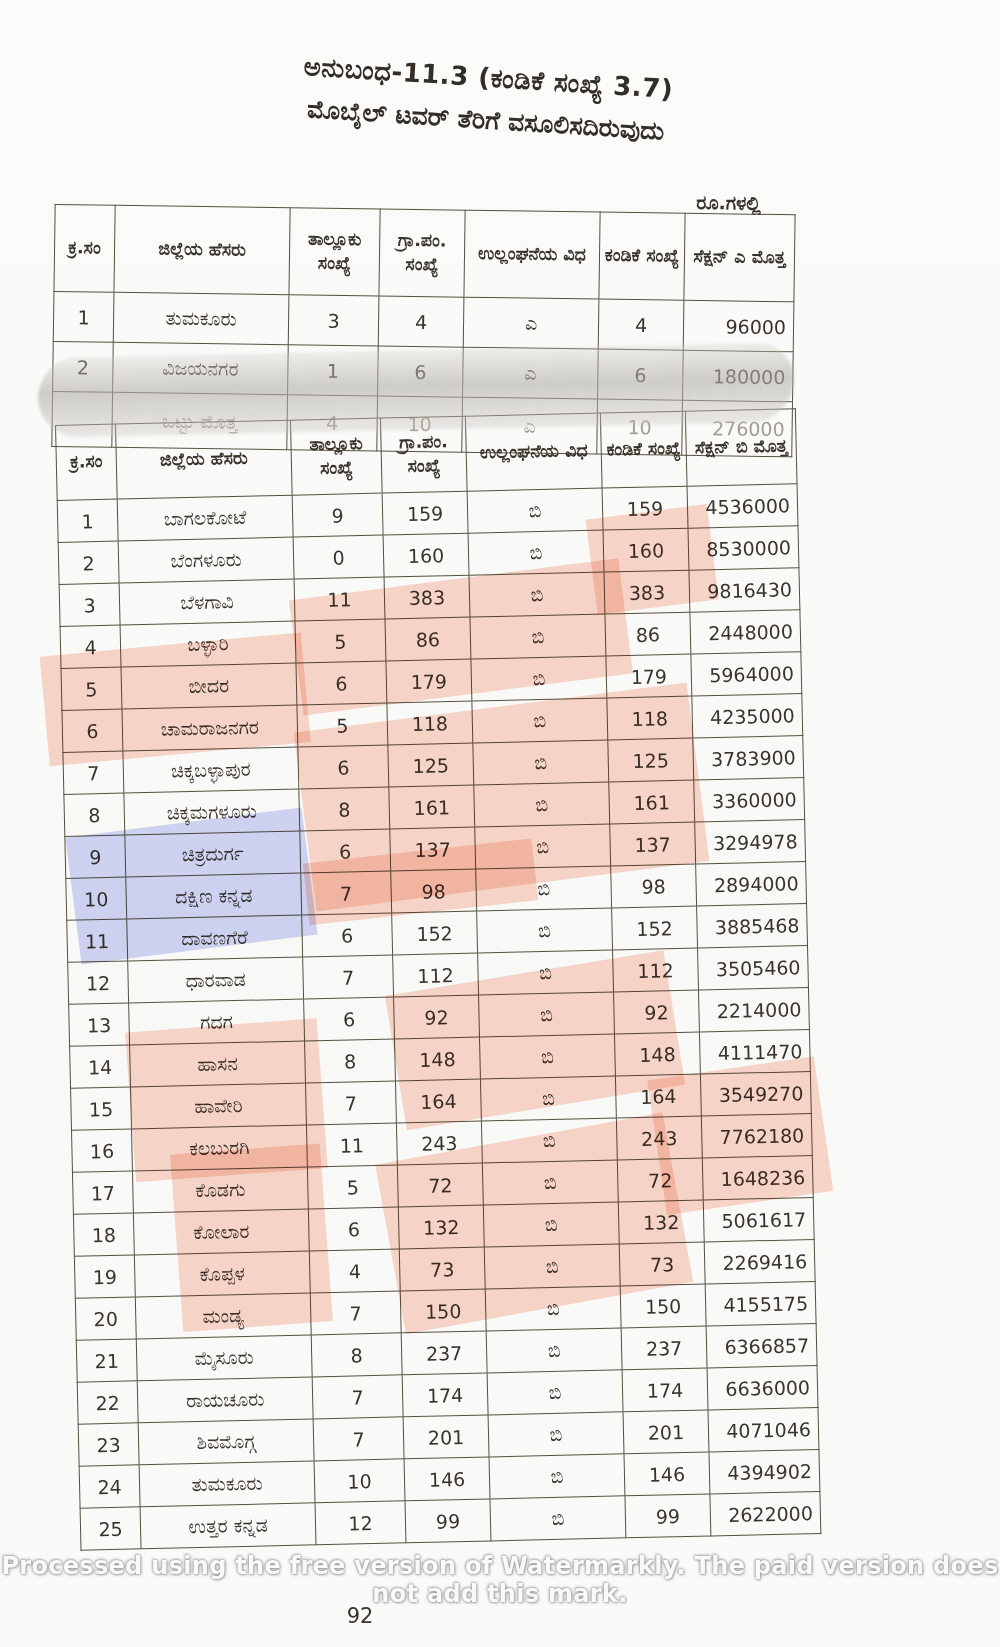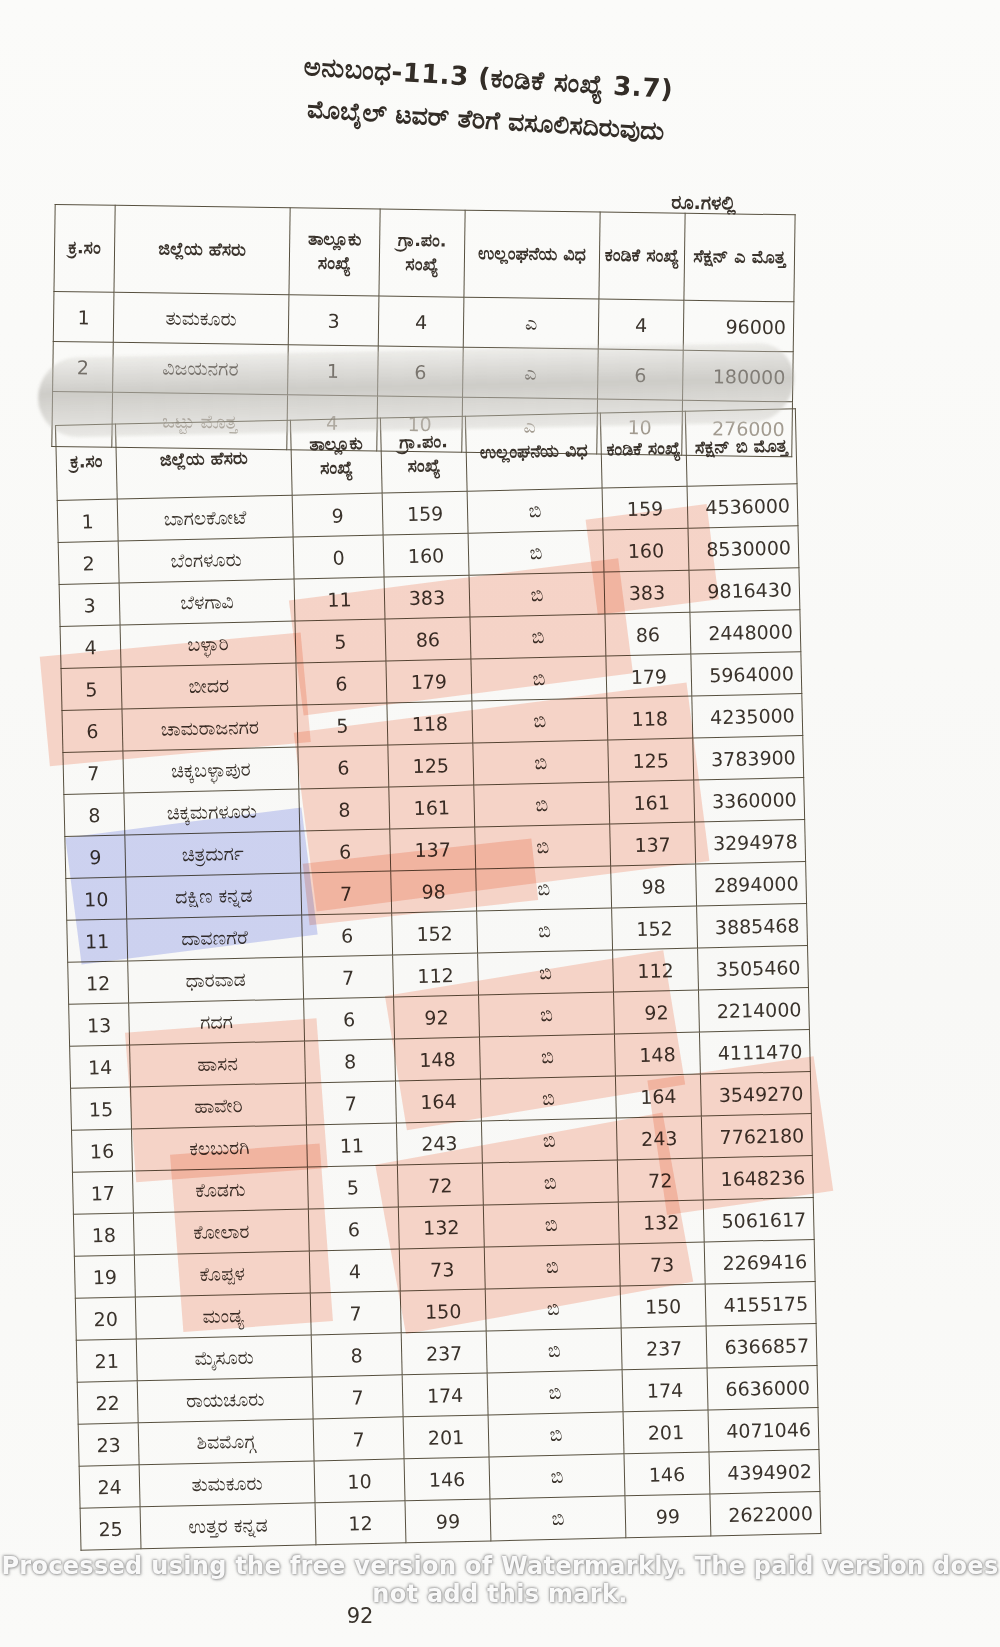--- a/index.html
+++ b/index.html
@@ -14,21 +14,21 @@
   .title-block{
     position:absolute;left:225px;top:46px;width:530px;
     transform:rotate(3.6deg);transform-origin:left top;
     text-align:center;font-weight:bold;color:#332d27;
   }
   .title-line1{font-size:26px;letter-spacing:.5px;}
   .title-line2{font-size:25px;margin-top:12px;}
   
   .tbl-a-wrap{position:absolute;left:55px;top:182px;width:742px;transform:rotate(0.8deg);transform-origin:left top;}
   .tbl-b-wrap{position:absolute;left:55px;top:425px;width:742px;transform:rotate(-1.3deg);transform-origin:left top;}
-  .currency-note{position:absolute;top:0;right:61px;font-size:19px;font-weight:bold;color:#3a332c;}
+  .currency-note{position:absolute;top:0;right:36px;font-size:19px;font-weight:bold;color:#3a332c;}
   table.tbl{border-collapse:collapse;width:740px;margin-top:22px;table-layout:fixed;background:transparent;}
   .tbl-b-wrap table.tbl{margin-top:0;}
   .tbl th,.tbl td{border:1.6px solid #57503f;overflow:hidden;}
   .tbl th{
     font-size:17.5px;font-weight:bold;text-align:center;vertical-align:middle;
     color:#3a332c;padding:4px 2px;line-height:1.35;
   }
   .tbl td{font-size:19px;text-align:center;vertical-align:middle;padding:2px 3px;color:#3a332c;}
   .tbl td.amt{text-align:right;padding-right:7px;}
   .tbl-a .hdr-row th{height:78px;}

